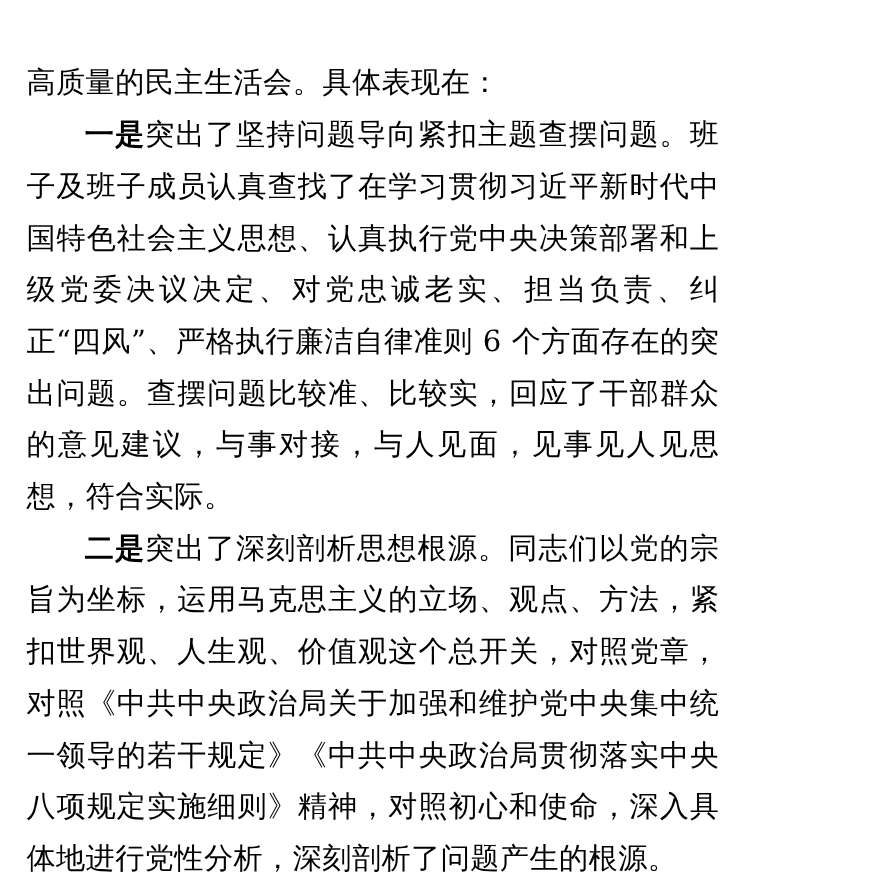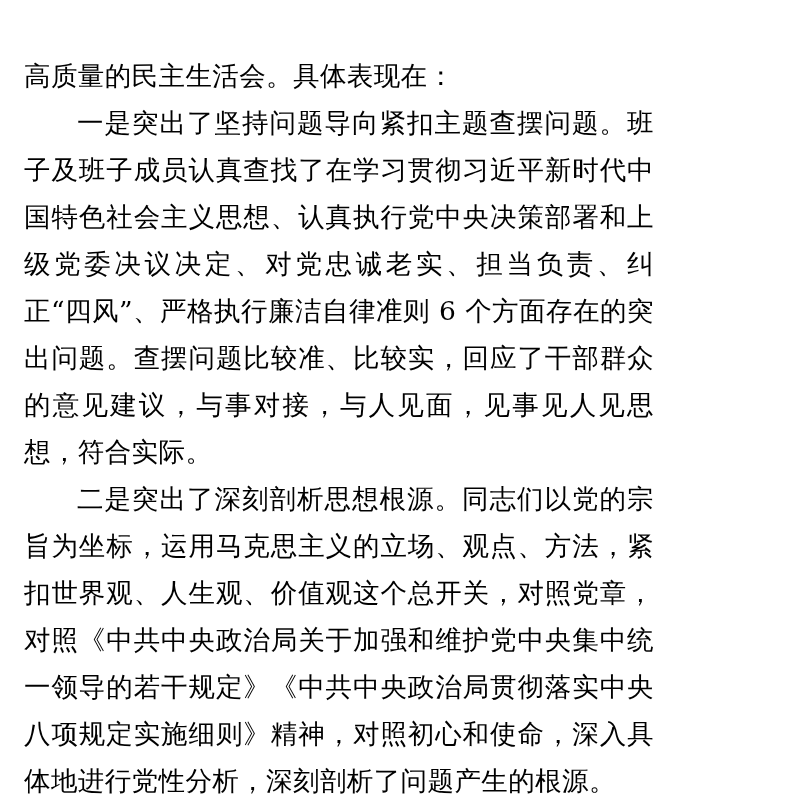--- a/index.html
+++ b/index.html
@@ -30,21 +30,21 @@
     text-justify: inter-ideograph;
   }
   .para {
     margin: 0;
     text-indent: 0;
   }
   .para.indent {
     text-indent: 2em;
   }
   .lead {
-    font-weight: normal;
+    font-weight: bold;
   }
 </style>
 </head>
 <body>
 
 <div class="page">
   <div class="doc-body">
 
     <p class="para">
       <span>高质量的民主生活会。具体表现在：</span>

